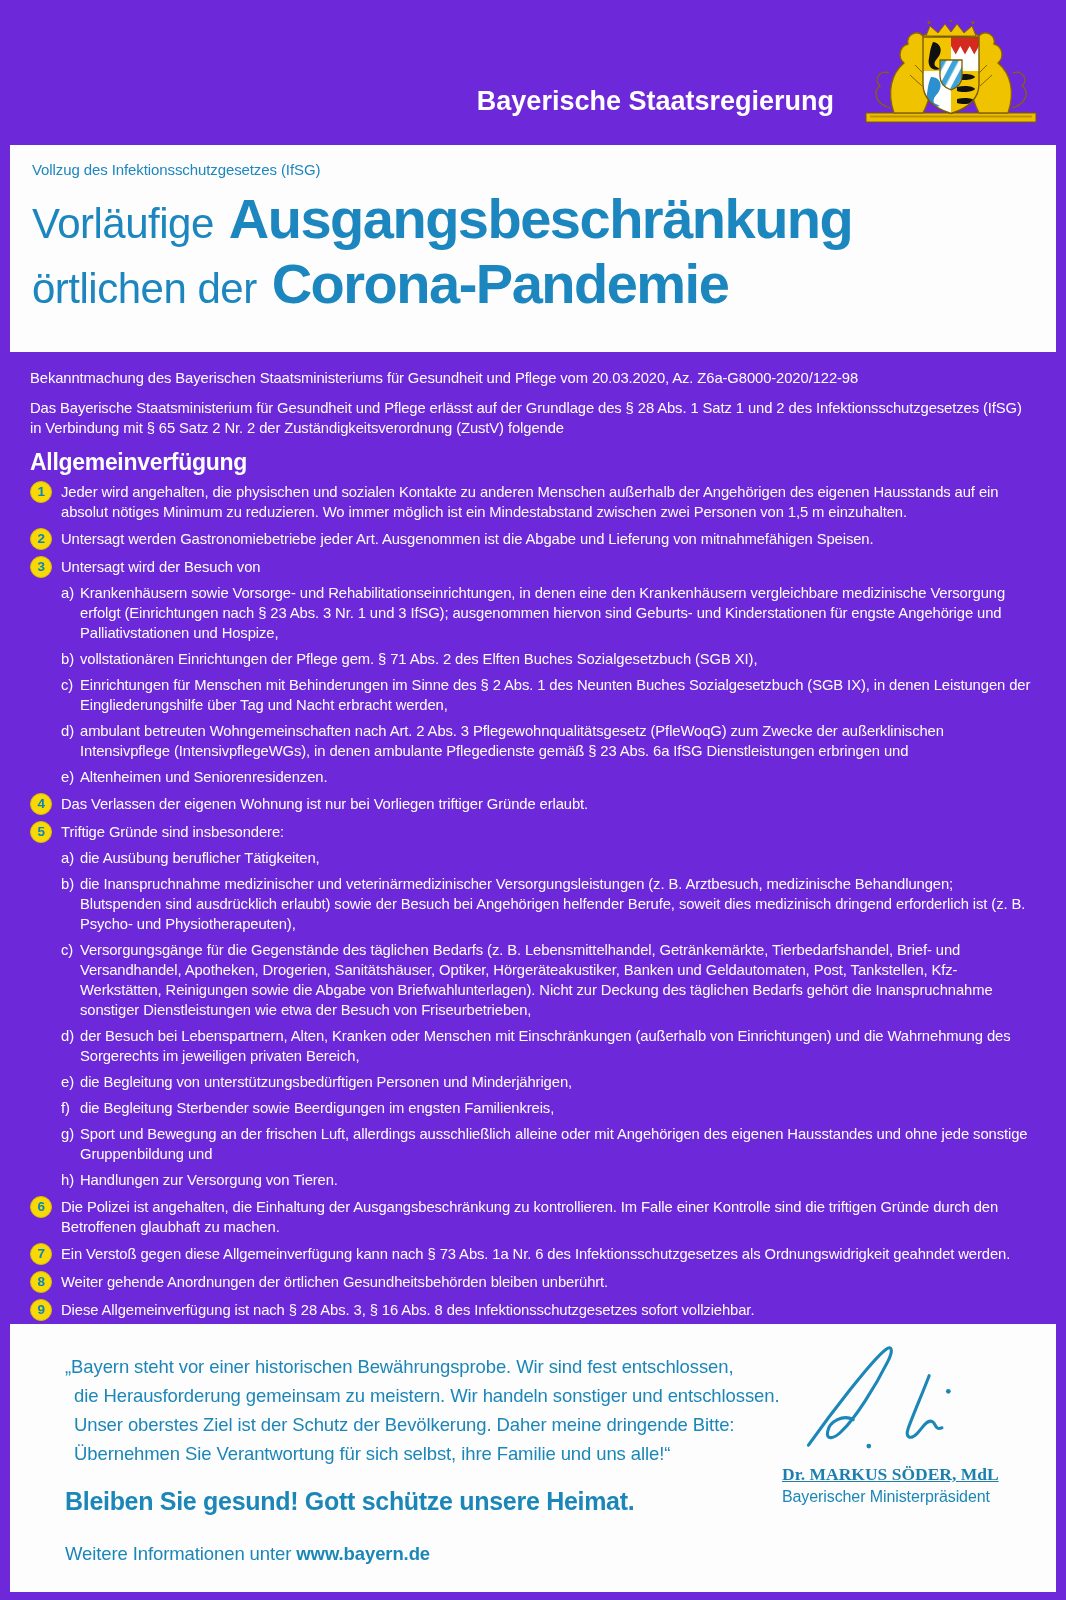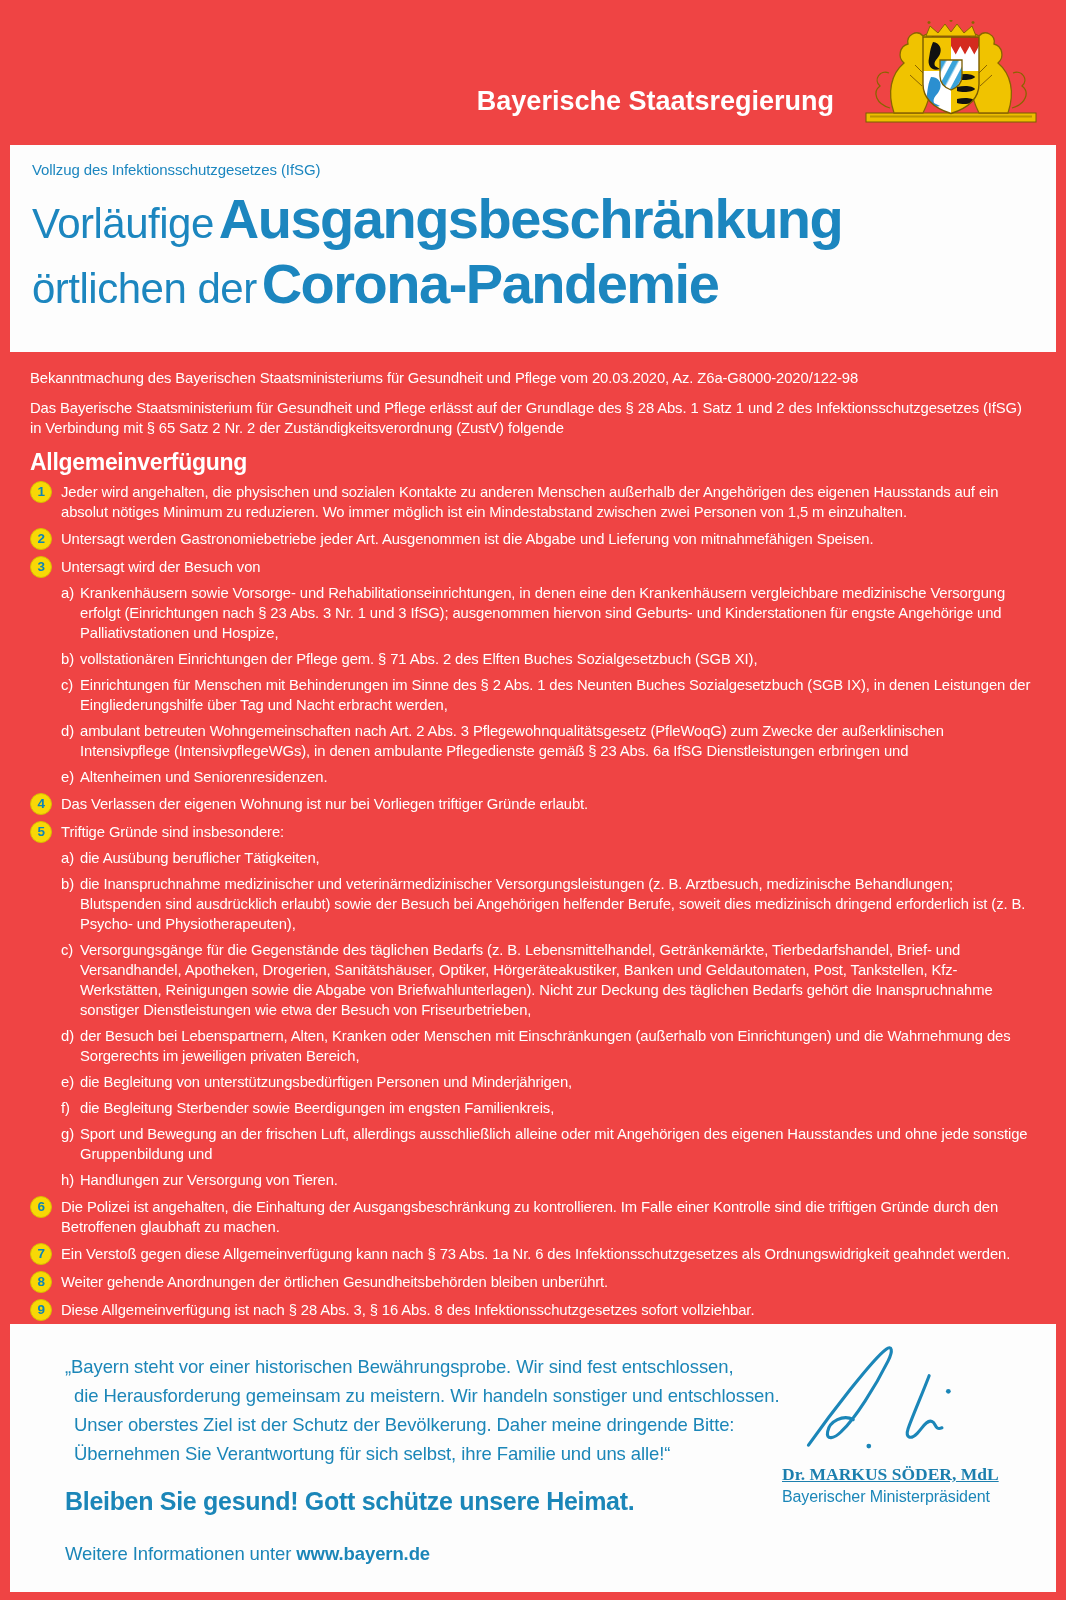--- a/index.html
+++ b/index.html
@@ -1,36 +1,36 @@
 <!DOCTYPE html>
 <html lang="de"><head>
 <meta charset="utf-8">
 <style>
   html,body{margin:0;padding:0;background:#e8e8e8;}
   .poster{
     width:1066px;height:1600px;margin:0 auto;
-    background:#ef4444;
+    background:#6d28d9;
     font-family:"Liberation Sans","DejaVu Sans",sans-serif;
     display:flex;flex-direction:column;overflow:hidden;
     letter-spacing:-0.1px;
   }
   
   .top-band{flex:none;height:145px;position:relative;}
   .org-name{
     position:absolute;top:86px;right:232px;
     color:#ffffff;font-size:27px;font-weight:700;letter-spacing:0;
   }
   .coat{position:absolute;top:20px;right:24px;width:182px;height:110px;}
   
   .title-panel{
     flex:none;margin:0 10px;height:207px;background:#fdfdfd;
     box-sizing:border-box;padding:16px 20px 0 22px;
   }
   .kicker{color:#1c86bf;font-size:15px;margin-bottom:8px;}
-  .title-line{display:flex;align-items:baseline;gap:5px;color:#1c86bf;white-space:nowrap;}
+  .title-line{display:flex;align-items:baseline;gap:15px;color:#1c86bf;white-space:nowrap;}
   .t-light{font-size:42px;font-weight:400;letter-spacing:-0.5px;}
   .t-bold{font-size:56px;font-weight:700;letter-spacing:-1.5px;}
   .title-line.l1{margin-top:2px;}
   .title-line.l2{margin-top:0px;}
   
   .body{
     flex:1;overflow:hidden;box-sizing:border-box;
     padding:16px 30px 0 30px;color:#ffffff;
     font-size:14.8px;line-height:20px;
   }

